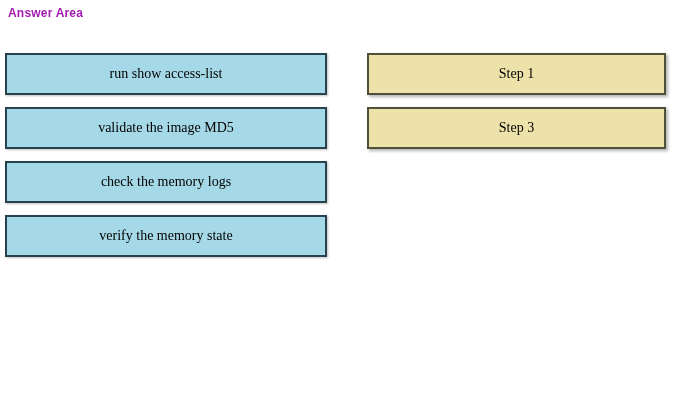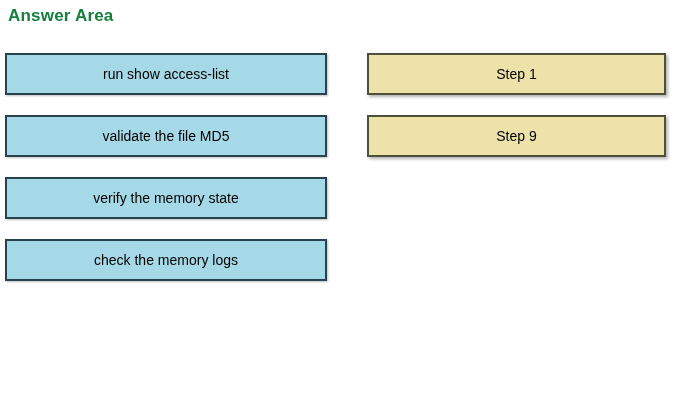--- a/index.html
+++ b/index.html
@@ -16,63 +16,64 @@
     background:var(--background);
     font-family:"Liberation Sans", sans-serif;
     color:var(--text);
     position:relative;
     overflow:hidden;
   }
   .title{
     position:absolute;
     left:8px;
     top:6px;
-    font-size:17px;
+    font-size:12px;
     font-weight:bold;
-    color:#15803d;
+    color:#a21caf;
     letter-spacing:0.2px;
   }
   .col{
     position:absolute;
     top:53px;
     display:flex;
     flex-direction:column;
   }
   .col.options{ left:5px;  width:322px; }
   .col.steps  { left:367px; width:299px; }
   .box{
     height:42px;
-    margin-bottom:20px;
+    margin-bottom:12px;
     display:flex;
     align-items:center;
     justify-content:center;
     font-size:14px;
     text-align:center;
     cursor:pointer;
     user-select:none;
+    font-family:Liberation Serif, serif;
   }
   .box.option{
     background:var(--option-fill);
     border:2px solid var(--option-border);
     box-shadow:1px 1px 2px rgba(0,0,0,0.25);
   }
   .box.step{
     background:var(--step-fill);
     border:2px solid var(--step-border);
     box-shadow:2px 2px 3px rgba(0,0,0,0.3);
   }
 </style>
 </head>
 <body>
 
 <div class="title">Answer Area</div>
 
 <div class="col options">
   <div class="box option">run show access-list</div>
-  <div class="box option">validate the file MD5</div>
+  <div class="box option">validate the image MD5</div>
+  <div class="box option">check the memory logs</div>
   <div class="box option">verify the memory state</div>
-  <div class="box option">check the memory logs</div>
 </div>
 
 <div class="col steps">
   <div class="box step">Step 1</div>
-  <div class="box step">Step 9</div>
+  <div class="box step">Step 3</div>
 </div>
 
 </body></html>

